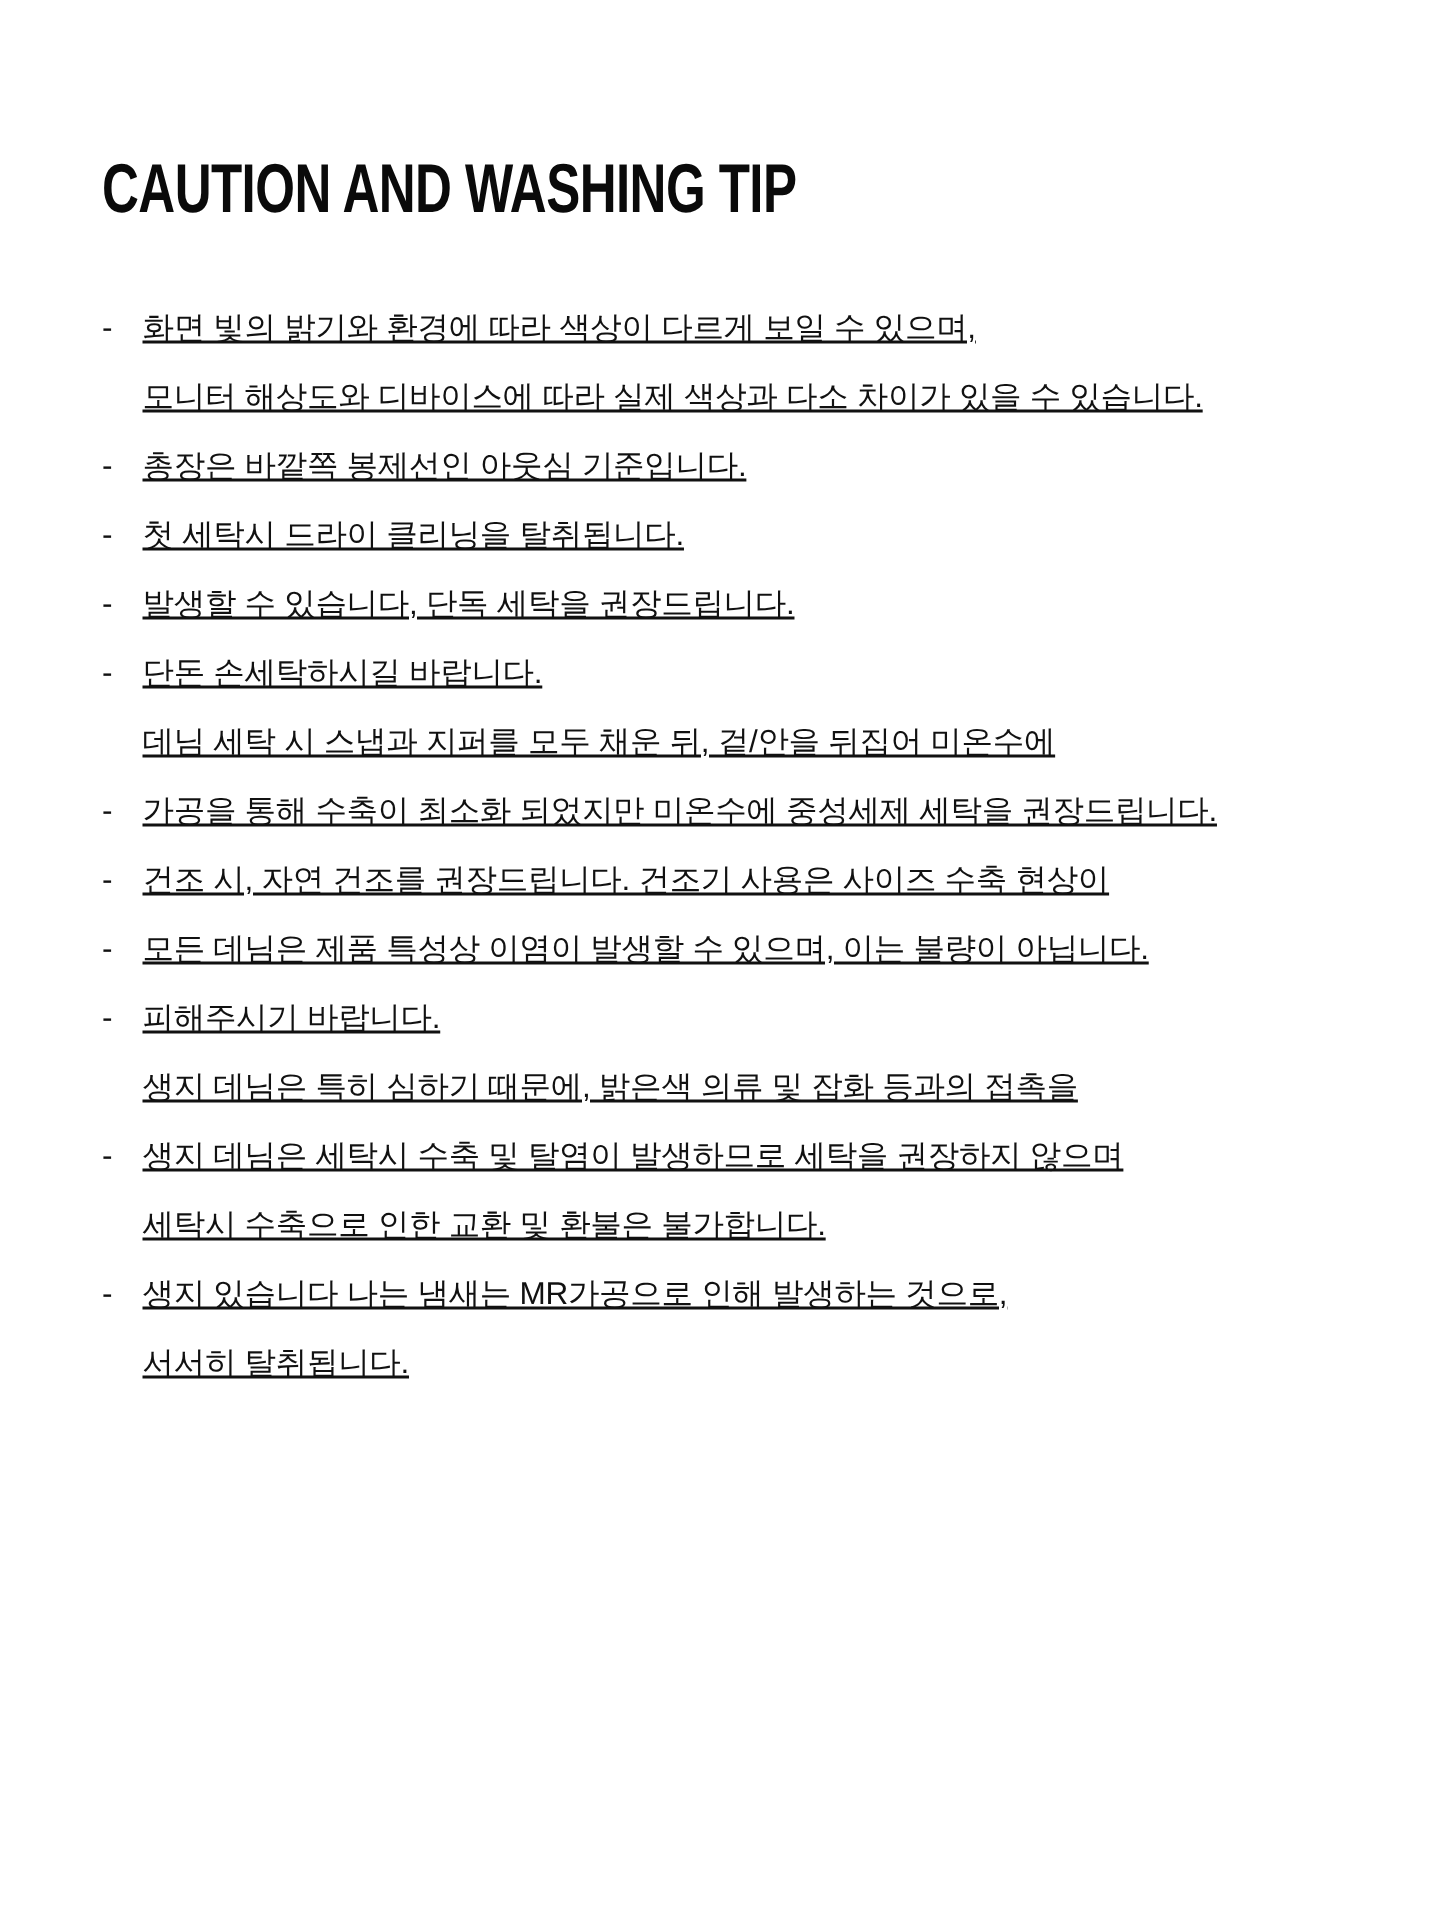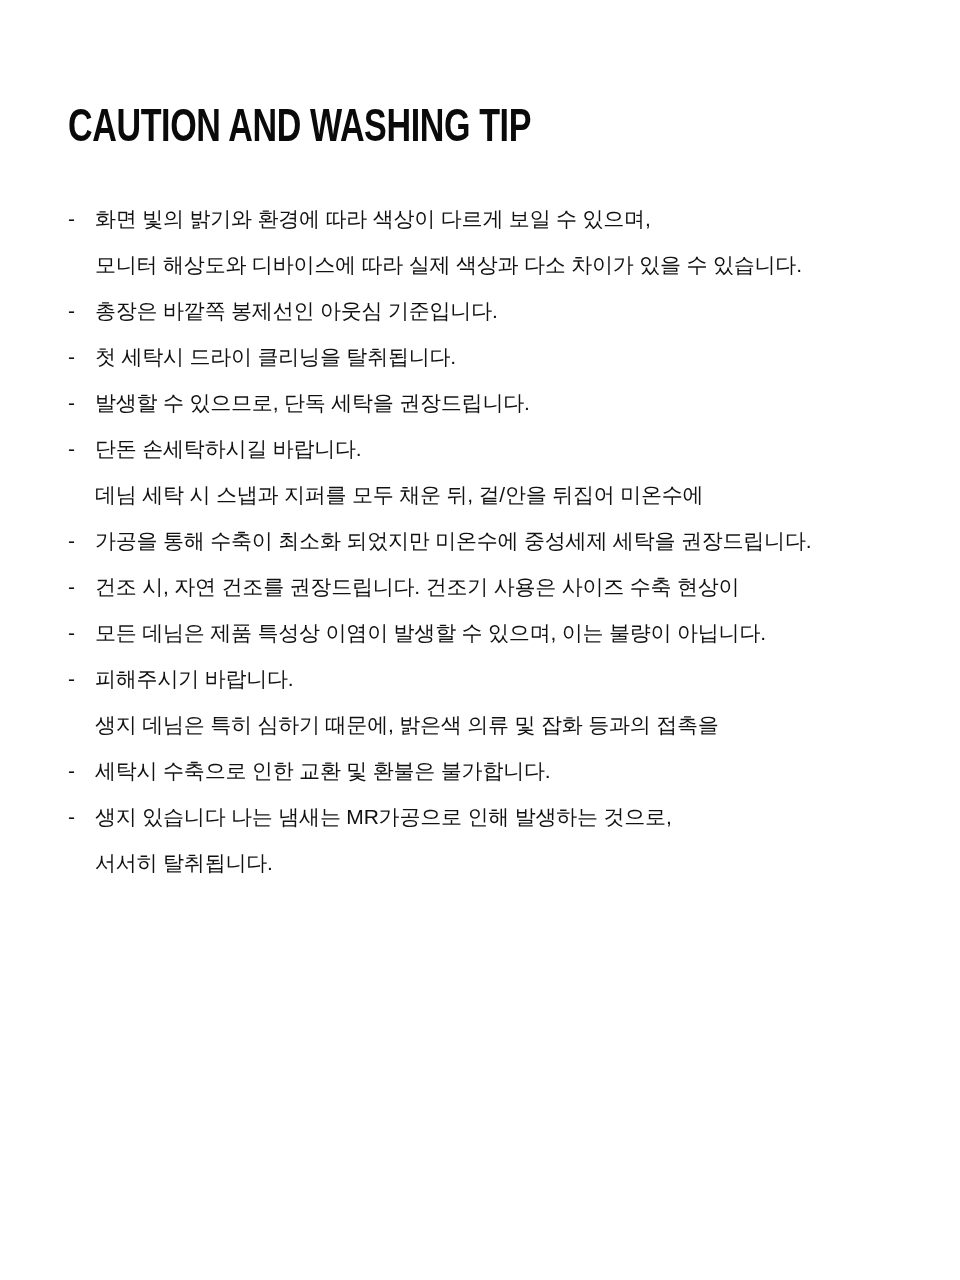--- a/index.html
+++ b/index.html
@@ -42,20 +42,21 @@
     position: absolute;
     left: 0;
     top: 0;
     line-height: 46px;
     color: #111111;
   }
   .line {
     white-space: nowrap;
     line-height: 46px;
     letter-spacing: -0.2px;
+    text-decoration: underline;
   }
 </style>
 </head>
 <body>
 
 <div class="page">
   <h1 class="title">CAUTION AND WASHING TIP</h1>
 
   <div class="caution-list">
       <div class="item">
@@ -73,21 +74,21 @@
       </div>
       <div class="item">
         <span class="dash">-</span>
         <div class="item-lines">
           <div class="line">첫 세탁시 드라이 클리닝을 탈취됩니다.</div>
         </div>
       </div>
       <div class="item">
         <span class="dash">-</span>
         <div class="item-lines">
-          <div class="line">발생할 수 있으므로, 단독 세탁을 권장드립니다.</div>
+          <div class="line">발생할 수 있습니다, 단독 세탁을 권장드립니다.</div>
         </div>
       </div>
       <div class="item">
         <span class="dash">-</span>
         <div class="item-lines">
           <div class="line">단돈 손세탁하시길 바랍니다.</div>
           <div class="line">데님 세탁 시 스냅과 지퍼를 모두 채운 뒤, 겉/안을 뒤집어 미온수에</div>
         </div>
       </div>
       <div class="item">
@@ -111,20 +112,21 @@
       <div class="item">
         <span class="dash">-</span>
         <div class="item-lines">
           <div class="line">피해주시기 바랍니다.</div>
           <div class="line">생지 데님은 특히 심하기 때문에, 밝은색 의류 및 잡화 등과의 접촉을</div>
         </div>
       </div>
       <div class="item">
         <span class="dash">-</span>
         <div class="item-lines">
+          <div class="line">생지 데님은 세탁시 수축 및 탈염이 발생하므로 세탁을 권장하지 않으며</div>
           <div class="line">세탁시 수축으로 인한 교환 및 환불은 불가합니다.</div>
         </div>
       </div>
       <div class="item">
         <span class="dash">-</span>
         <div class="item-lines">
           <div class="line">생지 있습니다 나는 냄새는 MR가공으로 인해 발생하는 것으로,</div>
           <div class="line">서서히 탈취됩니다.</div>
         </div>
       </div>

